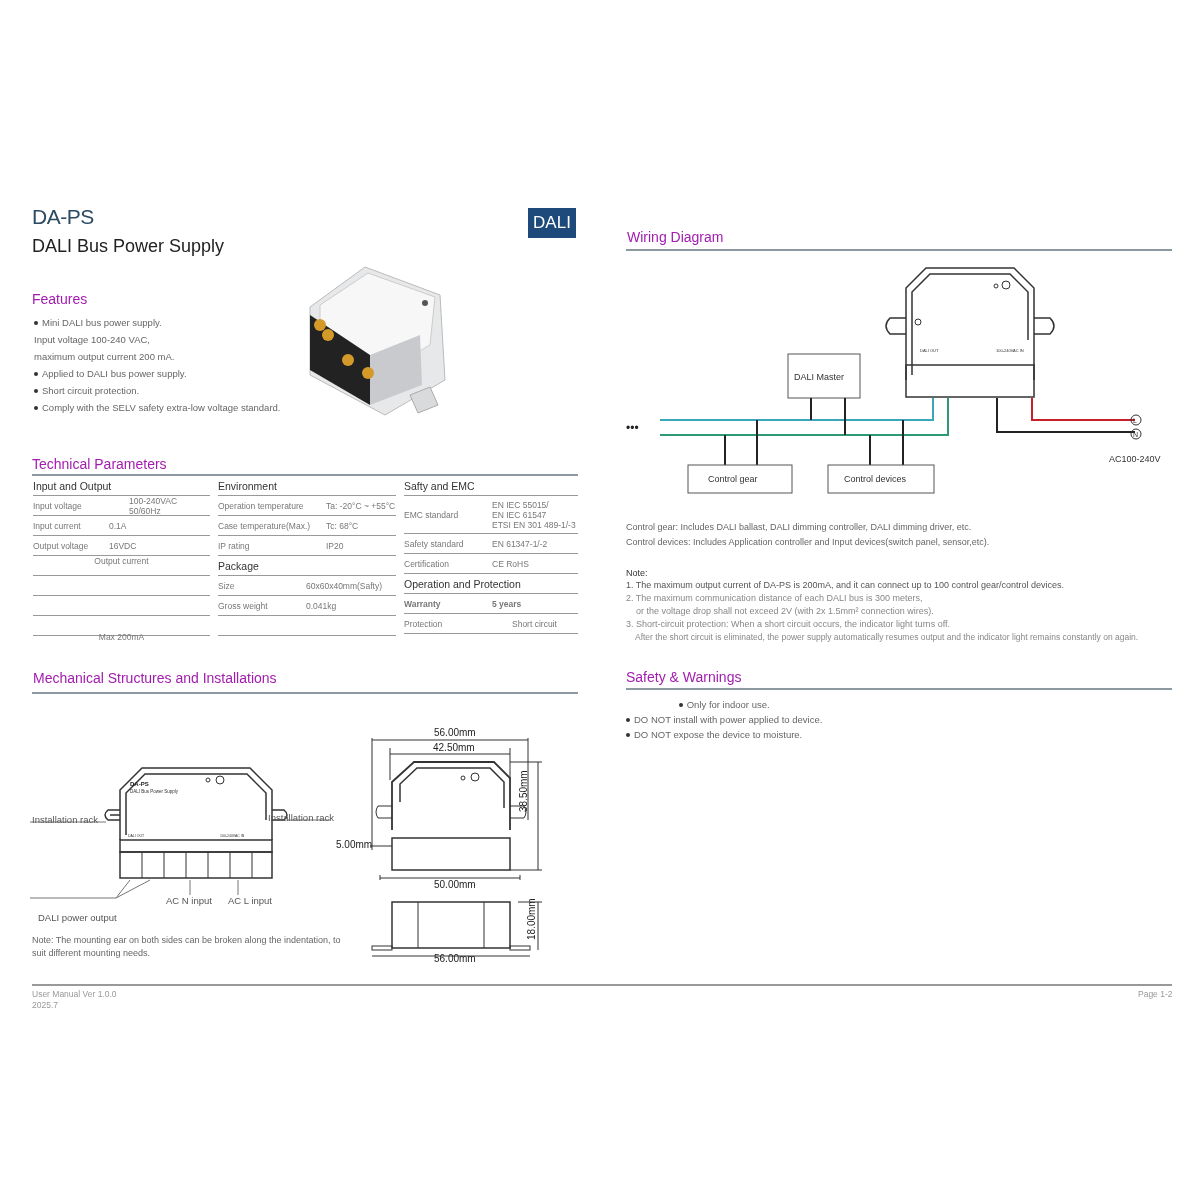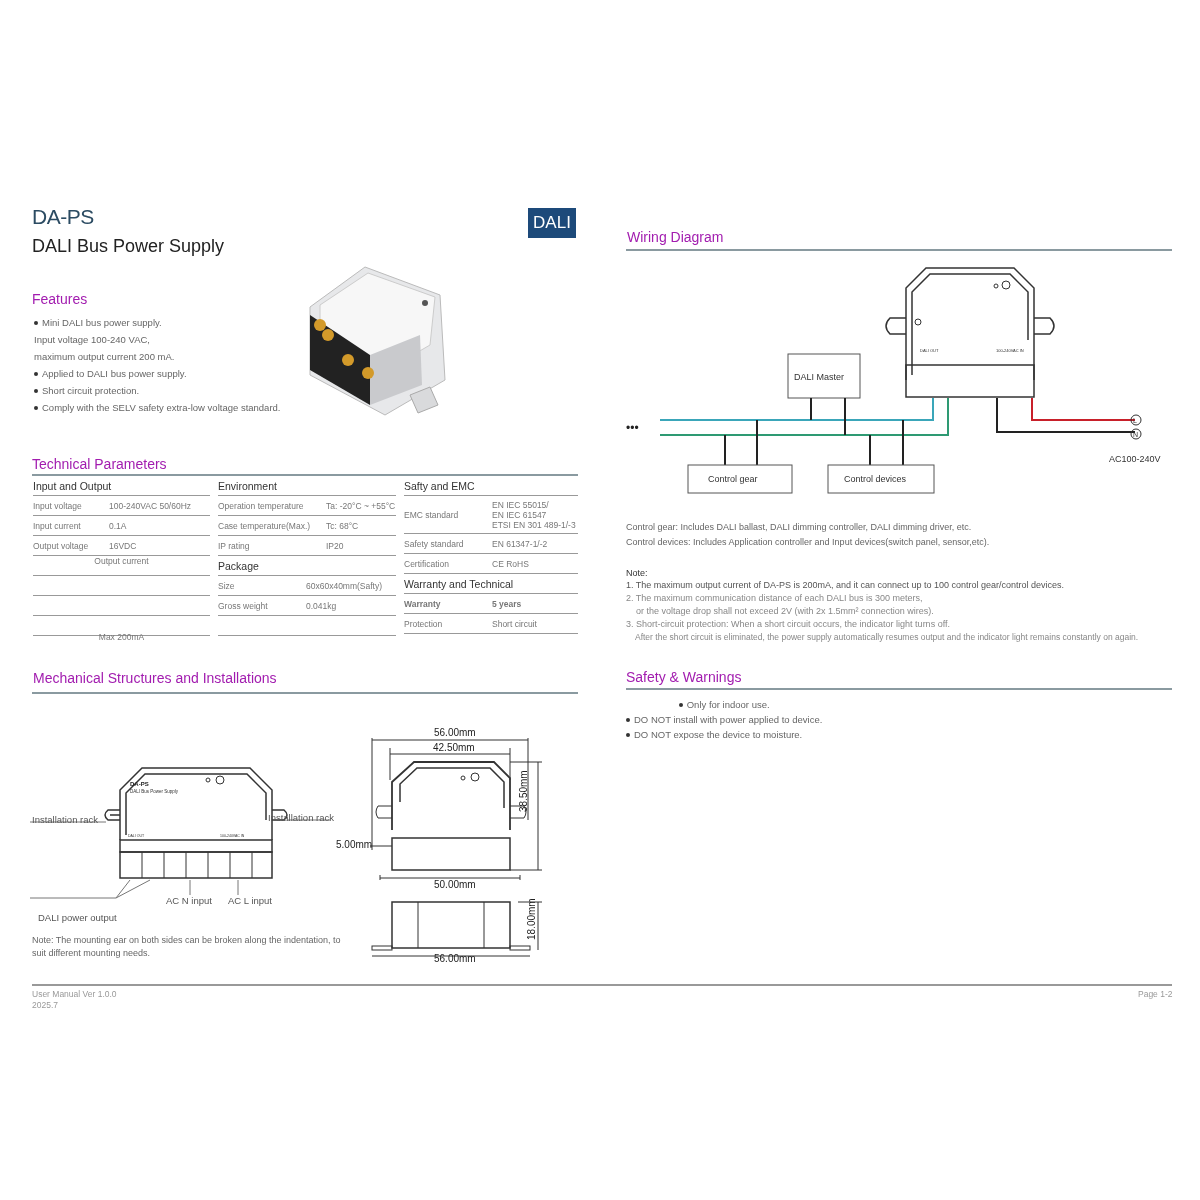--- a/index.html
+++ b/index.html
@@ -51,21 +51,21 @@
     <circle cx="78" cy="118" r="6" fill="#d39a2a"></circle>
   <circle cx="135" cy="48" r="3" fill="#555"></circle>
   <polygon points="120,140 140,132 148,150 128,158" fill="#d9dadc" stroke="#aaa"></polygon>
 </svg>
 
 <div class="abs sec-h" style="left:32px;top:456px;">Technical Parameters</div>
 <div class="abs rule" style="left:32px;top:474px;width:546px;"></div>
 
 <div class="abs" style="left:33px;top:476px;width:177px;">
   <div class="tcol-h">Input and Output</div>
-  <div class="trow" style="height:20px;">
+  <div class="trow" style="height:20px;gap:20px;">
       <span class="k">Input voltage</span>
       <span class="v">100-240VAC 50/60Hz</span>
     </div>
   <div class="trow" style="height:20px;">
       <span class="k">Input current</span>
       <span class="v">0.1A</span>
     </div>
   <div class="trow" style="height:20px;">
       <span class="k">Output voltage</span>
       <span class="v">16VDC</span>
@@ -114,26 +114,26 @@
 ETSI EN 301 489-1/-3</span>
     </div>
   <div class="trow" style="height:20px;">
       <span class="k" style="flex-basis:88px">Safety standard</span>
       <span class="v">EN 61347-1/-2</span>
     </div>
   <div class="trow" style="height:20px;">
       <span class="k" style="flex-basis:88px">Certification</span>
       <span class="v">CE RoHS</span>
     </div>
-  <div class="tcol-h">Warranty and Technical</div>
+  <div class="tcol-h">Operation and Protection</div>
   <div class="trow" style="height:20px;font-weight:bold;">
       <span class="k" style="flex-basis:88px">Warranty</span>
       <span class="v">5 years</span>
     </div>
-  <div class="trow" style="height:20px;">
+  <div class="trow" style="height:20px;gap:20px;">
       <span class="k" style="flex-basis:88px">Protection</span>
       <span class="v">Short circuit</span>
     </div>
 </div>
 
 <div class="abs sec-h" style="left:33px;top:670px;">Mechanical Structures and Installations</div>
 <div class="abs rule" style="left:32px;top:692px;width:546px;"></div>
 
 <svg class="abs" style="left:30px;top:760px;" width="310" height="150" viewBox="0 0 310 150">
   <g fill="none" stroke="#333" stroke-width="1.5">

